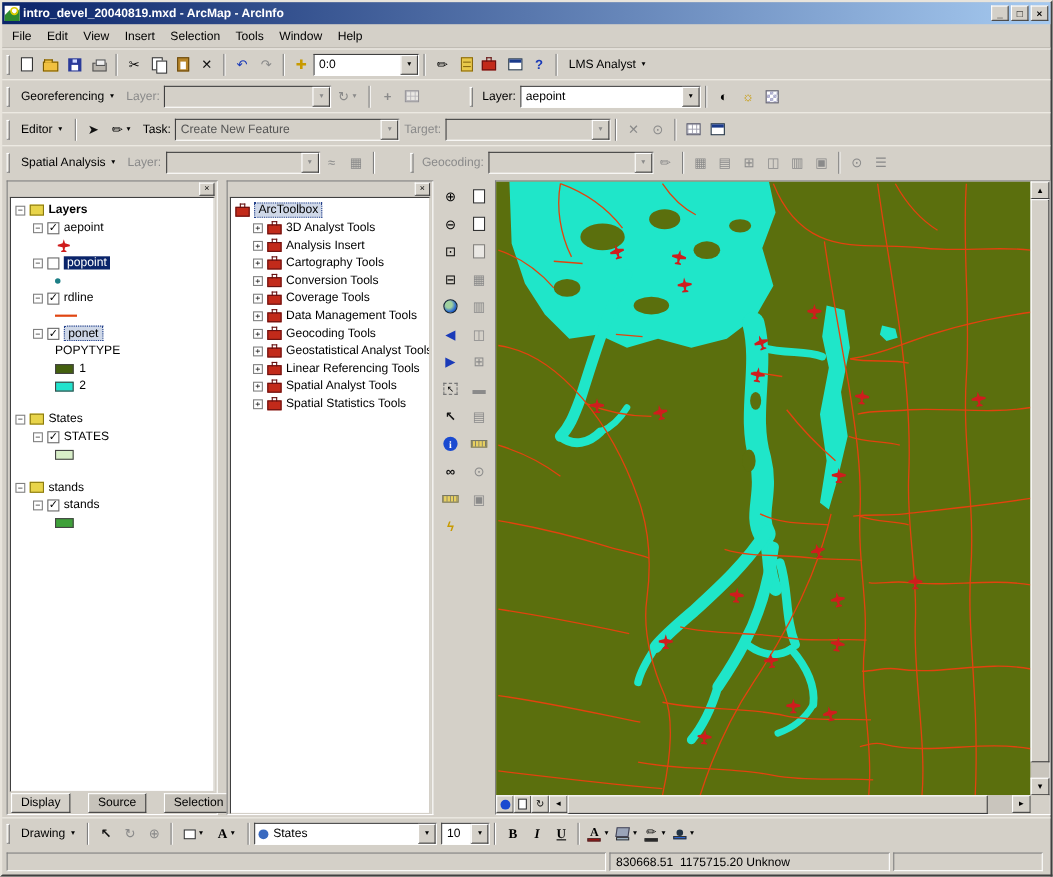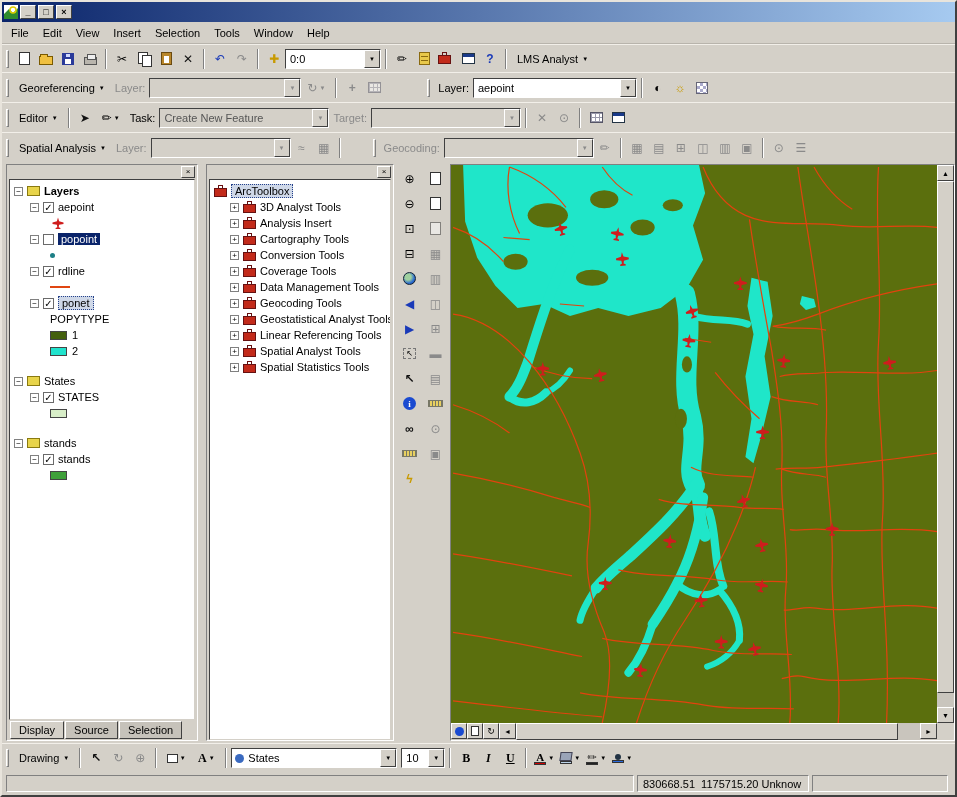--- a/index.html
+++ b/index.html
@@ -27,21 +27,21 @@
 .combo .cb{width:16px;height:18px;background:#d4d0c8;border:1px solid;border-color:#fff #404040 #404040 #fff;display:flex;align-items:center;justify-content:center;font-size:6px;flex:0 0 auto}
 .combo.gray{background:#d4d0c8;color:#808080}
 .blue{color:#1a3ab8}.gold{color:#c89a00}.blk{color:#111;font-weight:bold}
 .main{flex:1;display:flex;overflow:hidden;padding:2px 0 2px 4px}
 .panel{width:192px;flex:0 0 auto;display:flex;flex-direction:column;background:#d4d0c8;border:1px solid;border-color:#808080 #fff #fff #808080}
 .panel.tbx{width:188px}
 .phead{height:14px;flex:0 0 auto;display:flex;justify-content:flex-end;align-items:center;padding:1px 2px}
 .pclose{width:14px;height:12px;font-size:8px;line-height:10px;text-align:center;border:1px solid;border-color:#fff #404040 #404040 #fff;background:#d4d0c8}
 .ptree{flex:1;background:#fff;border:1px solid;border-color:#404040 #d4d0c8 #d4d0c8 #404040;margin:0 2px;overflow:hidden;padding:3px 0}
 .ptabs{height:20px;flex:0 0 auto;display:flex;align-items:stretch;padding:1px 3px}
-.ptab{padding:1px 8px;border:1px solid;border-color:#fff #404040 #404040 #fff;background:#d4d0c8;margin-right:1px;display:flex;align-items:center}
+.ptab{padding:1px 8px;border:1px solid;border-color:#fff #404040 #404040 #fff;background:#d4d0c8;margin-right:16px;display:flex;align-items:center}
 .ptab.off{background:#c6c2ba}
 .splitter{width:8px;flex:0 0 auto}
 .trow{height:16px;display:flex;align-items:center;white-space:nowrap;padding-left:4px}
 .i1{padding-left:20px}.i2{padding-left:40px}
 .exp{width:9px;height:9px;flex:0 0 auto;border:1px solid #808080;background:#fff;font-size:8px;line-height:7px;text-align:center;margin-right:4px}
 .cbx{width:11px;height:11px;flex:0 0 auto;border:1px solid #6a6a6a;background:#fff;font-size:10px;line-height:9px;text-align:center;margin-right:4px}
 .bold{font-weight:bold}
 .hl{background:#0a246a;color:#fff;padding:0 3px}
 .fbox{border:1px dotted #23408a;background:#cfd8e8;padding:0 3px}
 .tbxico{width:13px;height:9px;flex:0 0 auto;background:#c22a1a;border:1px solid #611;position:relative;margin:2px 4px 0 0}
@@ -88,35 +88,36 @@
 .i-check{width:12px;height:12px;border:1px solid #667;background-image:linear-gradient(45deg,#aac 25%,transparent 25%,transparent 75%,#aac 75%),linear-gradient(45deg,#aac 25%,#fff 25%,#fff 75%,#aac 75%);background-size:6px 6px;background-position:0 0,3px 3px}
 .i-shape{width:11px;height:9px;background:#fff;border:1px solid #333}
 .i-bucket{width:12px;height:9px;background:#9aa4b8;border:1px solid #445;transform:skewX(-8deg)}
 .i-fontprev{width:9px;height:9px;border-radius:50%;background:#3a6ac0;flex:0 0 auto;margin-left:3px}
 .colbtn{display:flex;align-items:center;gap:2px;padding:2px 3px;flex:0 0 auto}
 .colstack{display:flex;flex-direction:column;align-items:center;line-height:10px}
 .cbar{width:12px;height:3px;border:1px solid #333}
 .drawbar{height:29px}
 .statusbar{height:23px;flex:0 0 auto;display:flex;align-items:center;padding:2px 4px}
 .spanel{height:17px;border:1px solid;border-color:#808080 #fff #fff #808080;margin-right:3px;display:flex;align-items:center;padding:0 5px;white-space:pre}
-.sp1{flex:1}.sp2{width:172px;flex:0 0 auto}.sp3{width:136px;flex:0 0 auto}
+.sp1{flex:1}.sp2{width:255px;flex:0 0 auto}.sp3{width:136px;flex:0 0 auto}
 .serif{font-family:"Liberation Serif",serif}
 .it{font-style:italic}.un{text-decoration:underline}
 </style>
 </head>
 <body>
 
 <div class="window">
 
   <div class="titlebar">
     <svg class="appicon" viewBox="0 0 14 14">
         <rect width="14" height="14" fill="#fff"></rect>
         <path d="M0,9 L5,4 L9,8 L14,3 L14,14 L0,14Z" fill="#2e8b2e"></path>
         <circle cx="9" cy="5" r="3" fill="none" stroke="#ddcc00" stroke-width="1.5"></circle>
       </svg>
+    <span class="title">intro_devel_20040819.mxd - ArcMap - ArcInfo</span>
     <span class="wbtn">_</span>
     <span class="wbtn">□</span>
     <span class="wbtn">×</span>
   </div>
 
   <div class="menubar">
     <span class="menu-item">File</span>
     <span class="menu-item">Edit</span>
     <span class="menu-item">View</span>
     <span class="menu-item">Insert</span>
@@ -245,21 +246,21 @@
     </span>
     <span class="vsep"></span>
     <span class="tbtn">
         <span class="blk">➤</span>
       </span>
     <span class="tbtn dd">
         <span>✏</span>
         <span class="mini">▼</span>
       </span>
     <span class="lab">Task:</span>
-    <span class="combo gray" style="width:170px;color:#555">
+    <span class="combo gray" style="width:204px;color:#555">
       <span class="ct">Create New Feature</span>
       <span class="cb">
           <span class="dis">▼</span>
         </span>
     </span>
     <span class="lab dis">Target:</span>
     <span class="combo gray" style="width:150px">
       <span class="ct"></span>
       <span class="cb">
           <span class="dis">▼</span>

